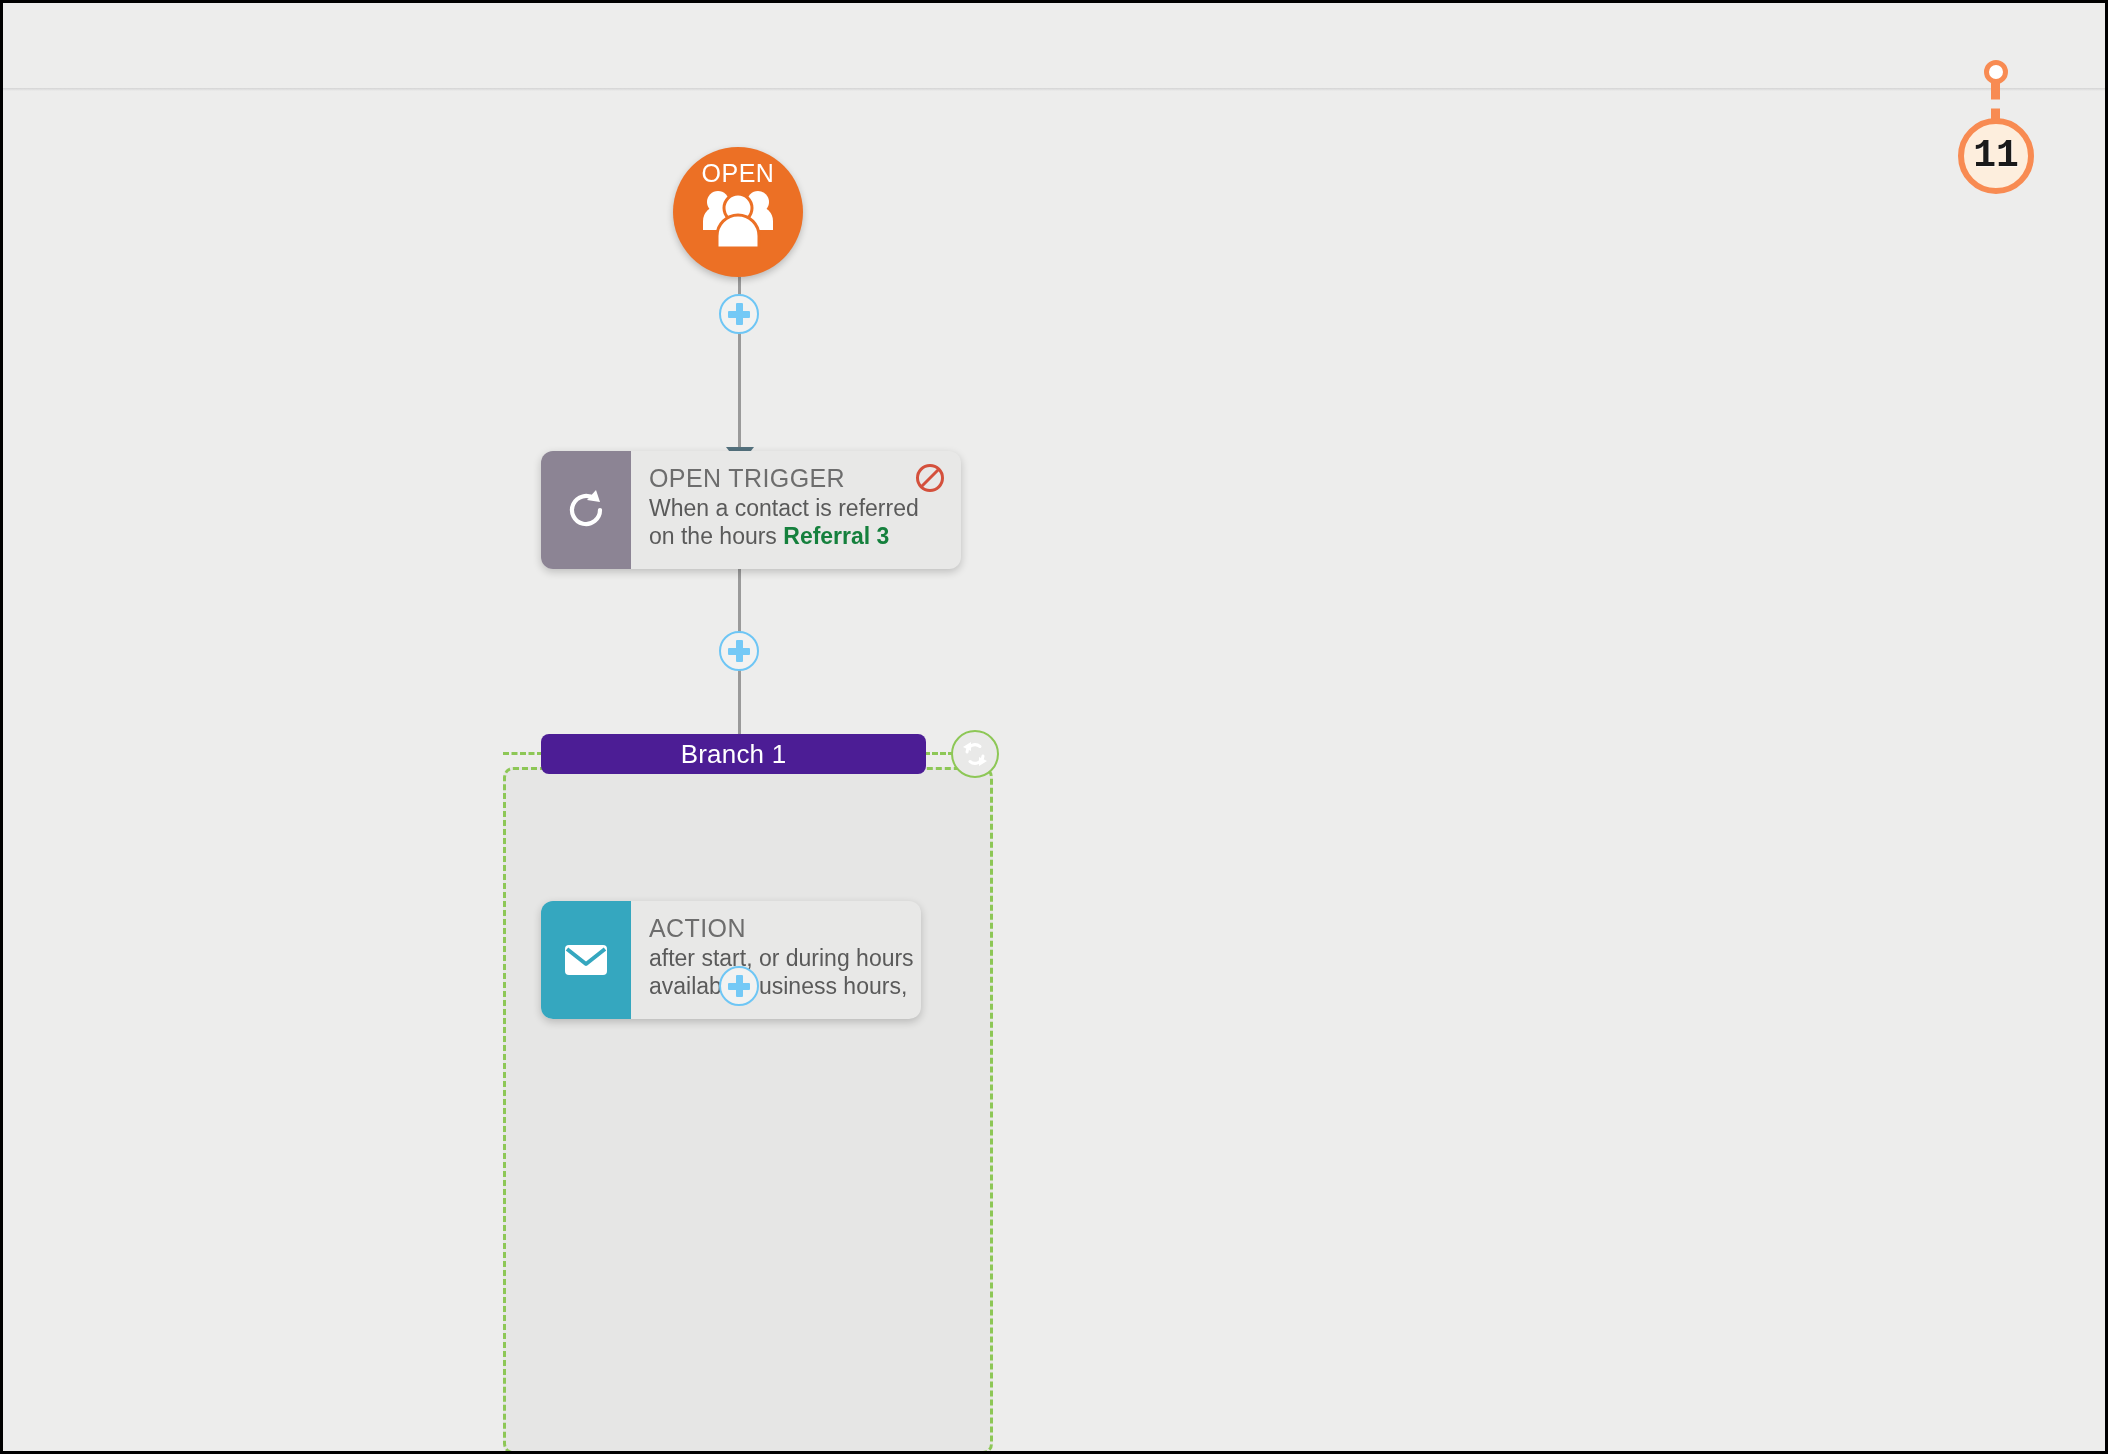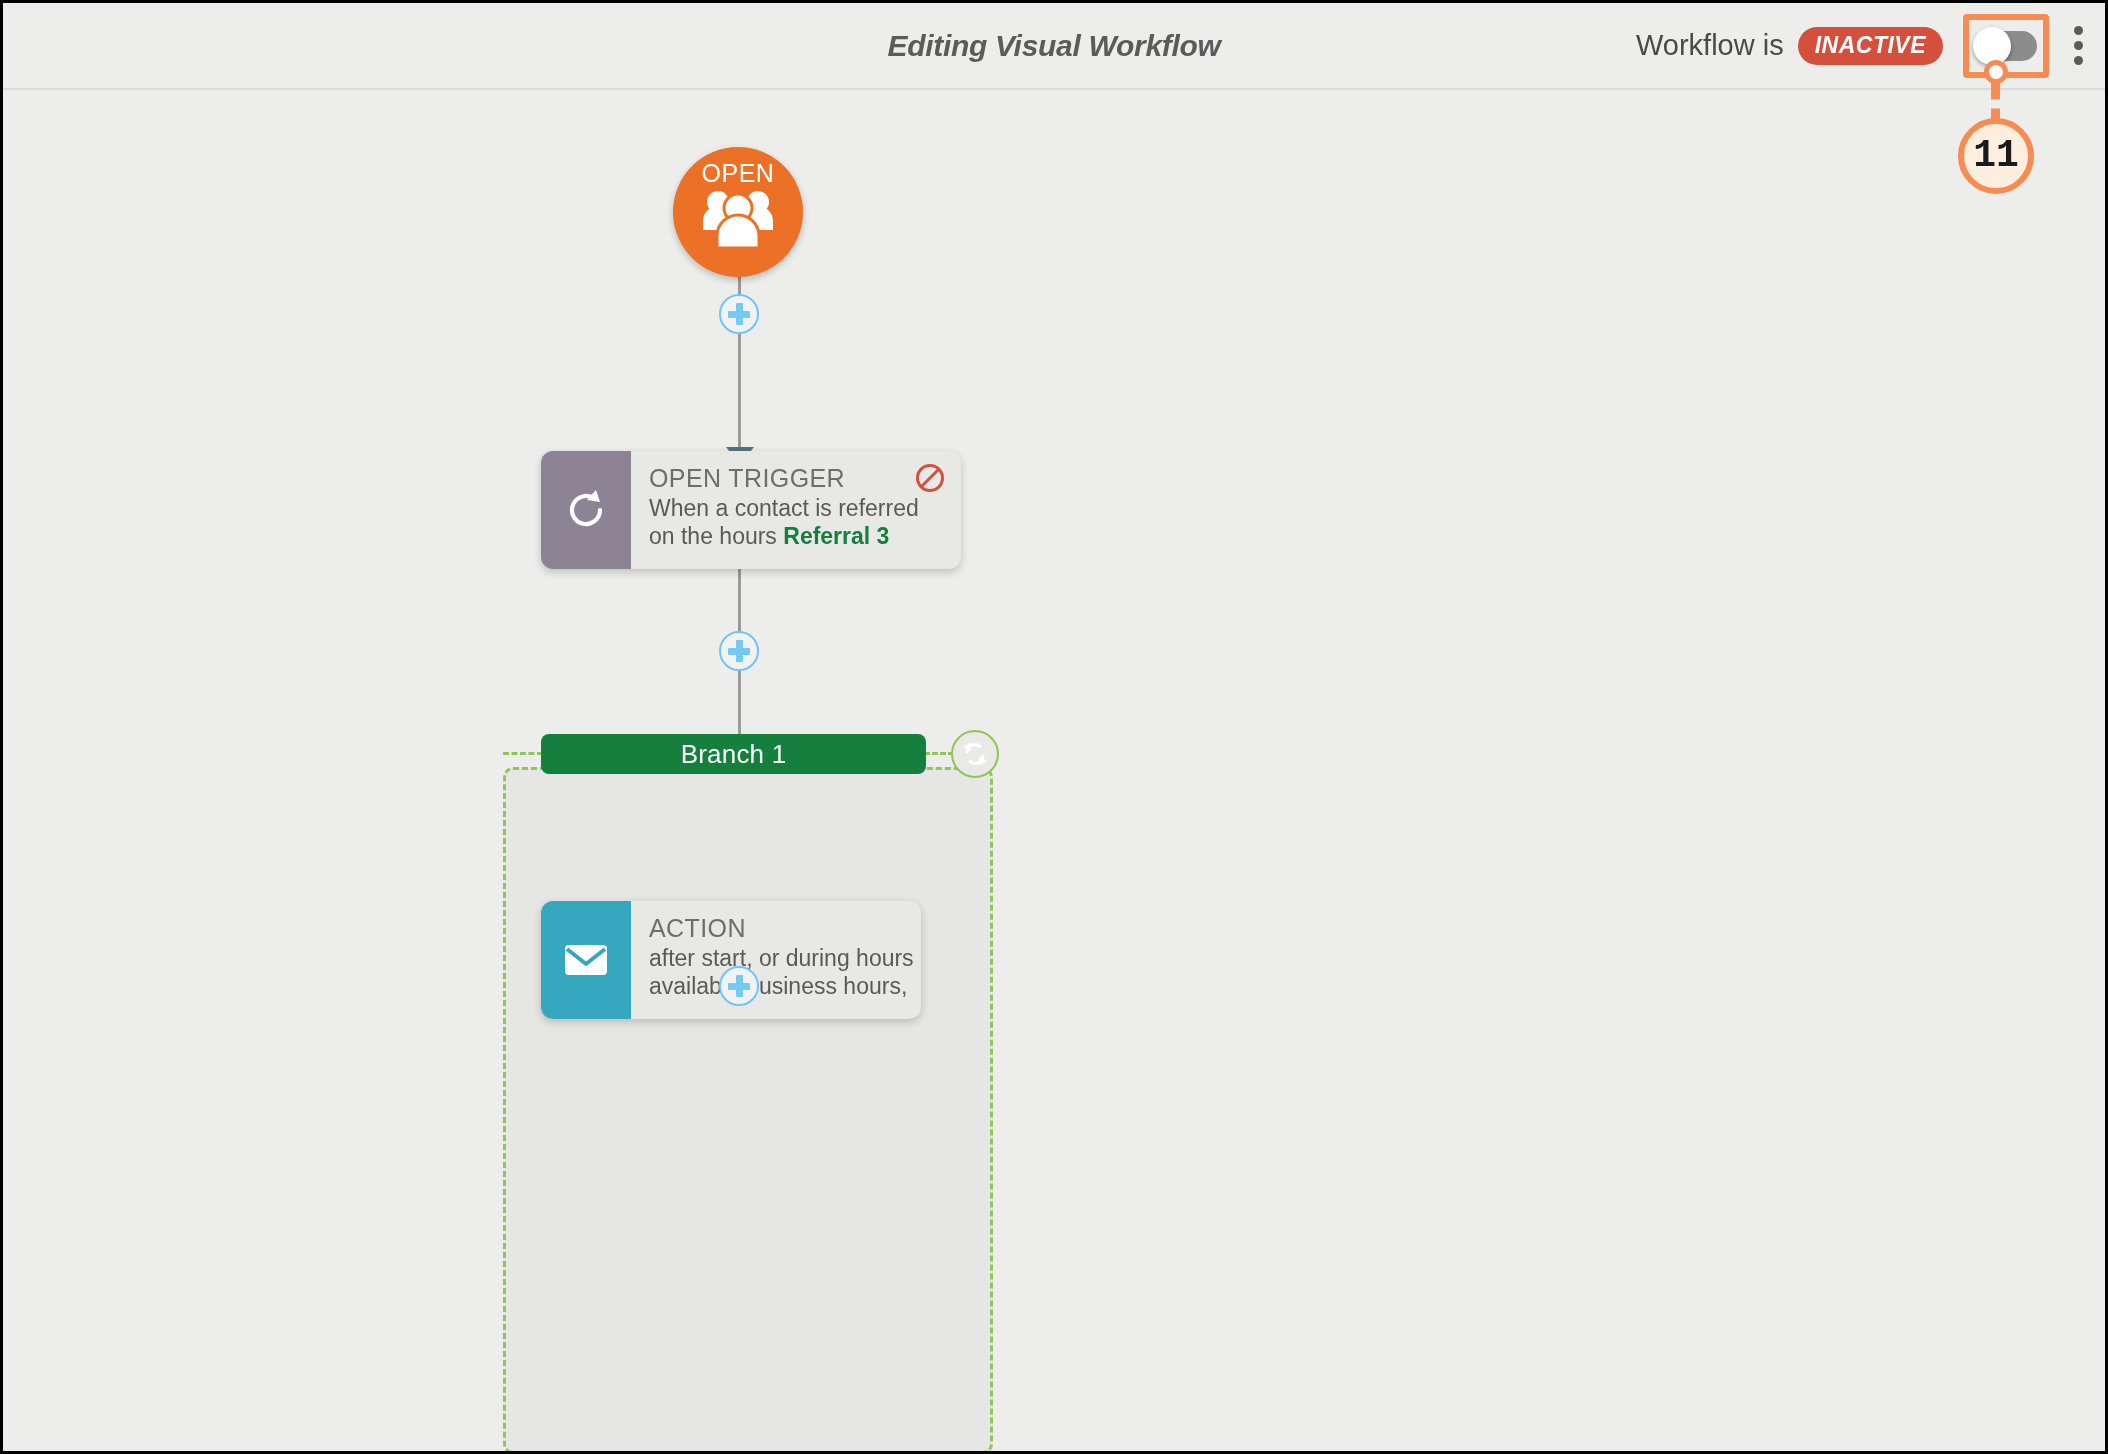--- a/index.html
+++ b/index.html
@@ -338,21 +338,21 @@
     background: #e6e6e5;
     box-sizing: border-box;
   }
   #branch-bar {
     position: absolute;
     left: 538px;
     top: 643px;
     width: 385px;
     height: 40px;
     border-radius: 8px;
-    background: #15803d;
+    background: #4c1d95;
     color: #ffffff;
     font-size: 26px;
     display: flex;
     align-items: center;
     justify-content: center;
     letter-spacing: 0.2px;
     z-index: 4;
   }
   #branch-loop-btn {
     position: absolute;
@@ -386,44 +386,20 @@
     height: 0;
     border-top: 3px dashed #8dc756;
     z-index: 3;
   }
 </style>
 </head>
 <body>
 
 <div id="screen">
 
-  <div id="header">
-
-    <div id="page-title">Editing Visual Workflow</div>
-
-    <div id="header-right">
-
-      <span id="workflow-status-label">Workflow is</span>
-
-      <span id="status-badge">INACTIVE</span>
-
-      <div id="toggle-highlight">
-        <div id="workflow-toggle">
-          <span id="toggle-knob"></span>
-        </div>
-      </div>
-
-      <div id="overflow-menu">
-        <i></i>
-        <i></i>
-        <i></i>
-      </div>
-
-    </div>
-  </div>
   <div id="header-divider"></div>
 
   <div id="callout">
     <div id="callout-anchor"></div>
     <div id="callout-stem"></div>
     <div id="callout-badge">11</div>
   </div>
 
   <div id="canvas">
 

